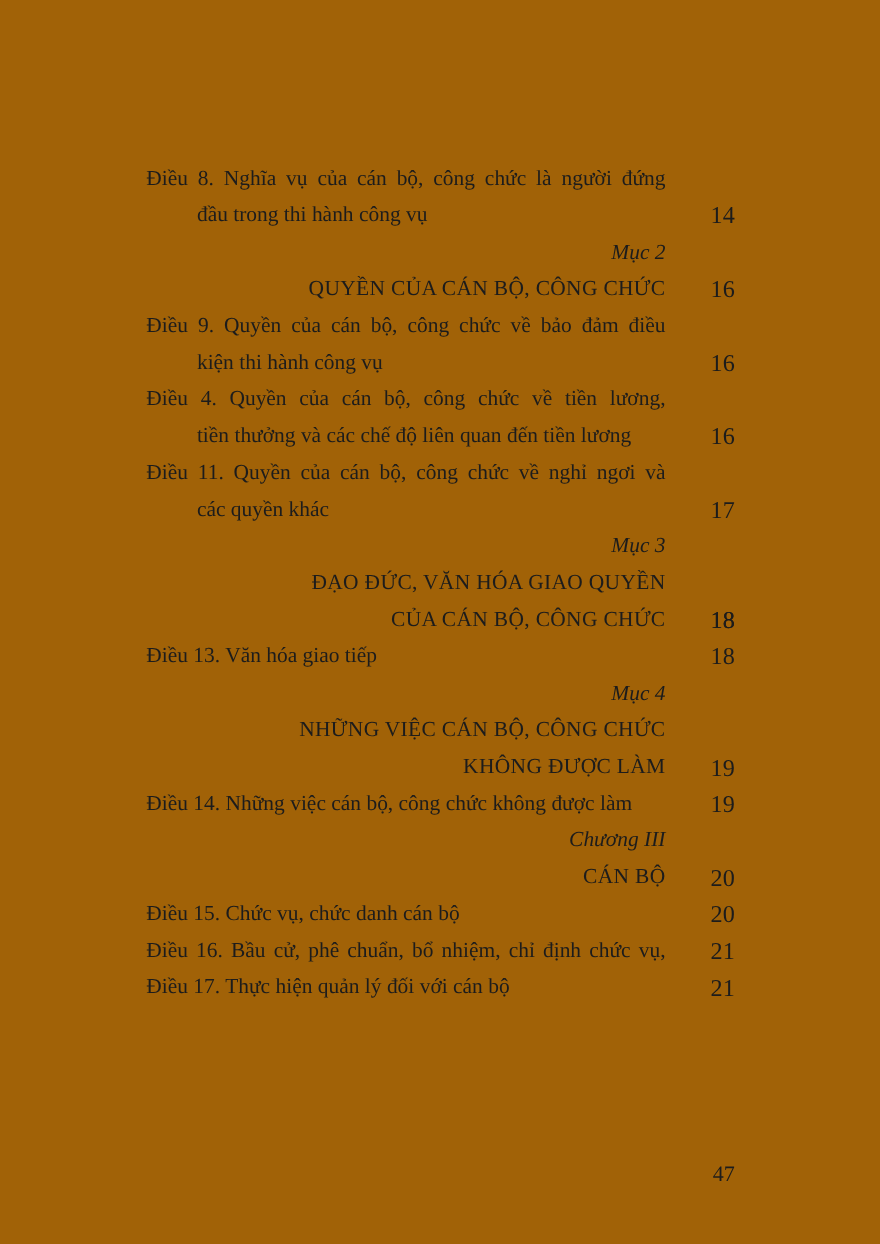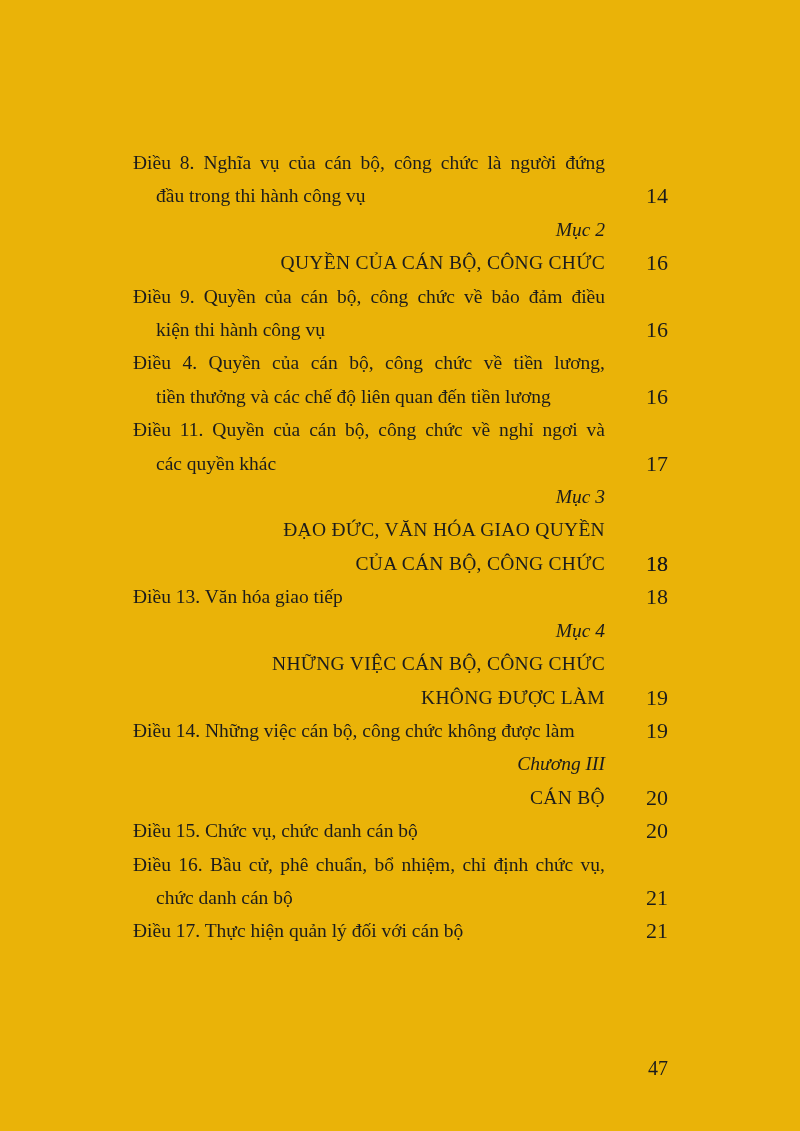--- a/index.html
+++ b/index.html
@@ -5,41 +5,41 @@
   html, body {
     margin: 0;
     padding: 0;
     background: #e9e9e9;
   }
   .page {
     position: relative;
     width: 800px;
     height: 1131px;
     margin: 0 auto;
-    background: #eab308;
+    background: #a16207;
     font-family: "Liberation Serif", "DejaVu Serif", serif;
     color: #1c1c1c;
     overflow: hidden;
   }
   .toc {
     position: absolute;
     top: 146px;
     left: 133px;
     width: 535px;
   }
   .entry {
     position: relative;
   }
   .row {
     width: 472px;
     font-size: 19.5px;
     line-height: 33.4px;
   }
   .row.cont {
-    margin-left: 23px;
+    margin-left: 46px;
     width: 439px;
   }
   .row.justify {
     text-align: justify;
     text-align-last: justify;
     text-justify: inter-word;
   }
   .row.center {
     text-align: right;
   }
@@ -131,21 +131,20 @@
       <div class="entry">
         <div class="row center caps">CÁN BỘ</div>
         <span class="pagenum">20</span>
       </div>
       <div class="entry">
         <div class="row first">Điều 15. Chức vụ, chức danh cán bộ</div>
         <span class="pagenum">20</span>
       </div>
       <div class="entry">
         <div class="row first justify">Điều 16. Bầu cử, phê chuẩn, bổ nhiệm, chỉ định chức vụ,</div>
-        <div class="row cont">chức danh cán bộ</div>
         <span class="pagenum">21</span>
       </div>
       <div class="entry">
         <div class="row first">Điều 17. Thực hiện quản lý đối với cán bộ</div>
         <span class="pagenum">21</span>
       </div>
     </main>
   <div class="folio">47</div>
 </div>
 

